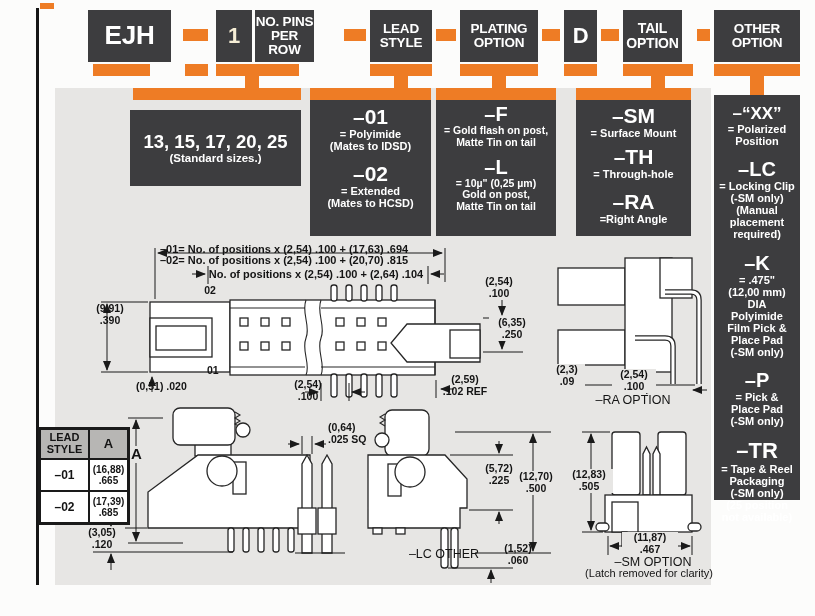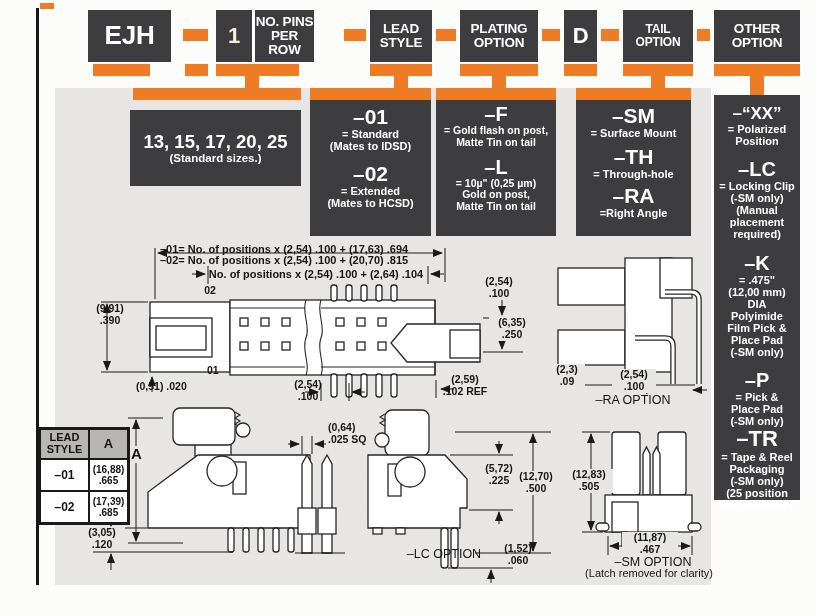--- a/index.html
+++ b/index.html
@@ -48,21 +48,21 @@
 PER ROW</div>
   <div class="dash" style="left:344px;width:22px"></div>
   <div class="blackbox" style="left:370px;width:62px;font-size:13.5px">LEAD
 STYLE</div>
   <div class="dash" style="left:436px;width:20px"></div>
   <div class="blackbox" style="left:460px;width:78px;font-size:13.5px">PLATING
 OPTION</div>
   <div class="dash" style="left:542px;width:18px"></div>
   <div class="blackbox" style="left:564px;width:33px;font-size:22px">D</div>
   <div class="dash" style="left:601px;width:18px"></div>
-  <div class="blackbox" style="left:623px;width:70px;font-size:12px">TAIL
+  <div class="blackbox" style="left:623px;width:59px;font-size:14px">TAIL
 OPTION</div>
   <div class="dash" style="left:697px;width:13px"></div>
   <div class="blackbox" style="left:714px;width:86px;font-size:13.5px">OTHER
 OPTION</div>
 
   <div class="obar" style="left:93px;top:64px;width:57px;height:12px"></div>
   <div class="obar" style="left:185px;top:64px;width:23px;height:12px"></div>
   <div class="obar" style="left:216px;top:64px;width:83px;height:12px"></div>
   <div class="obar" style="left:370px;top:64px;width:62px;height:12px"></div>
   <div class="obar" style="left:460px;top:64px;width:78px;height:12px"></div>
@@ -79,21 +79,21 @@
   <div class="obar" style="left:436px;top:88px;width:120px;height:12px"></div>
   <div class="obar" style="left:576px;top:88px;width:115px;height:12px"></div>
 
   <div class="optbox" style="left:130px;top:110px;width:171px;height:76px;justify-content:center">
     <div style="font-size:18.5px;line-height:1.05">13, 15, 17, 20, 25</div>
     <div style="font-size:11.5px">(Standard sizes.)</div>
   </div>
 
   <div class="optbox" style="left:310px;top:100px;width:121px;height:136px;padding-top:6px">
     <div class="opt-code" style="font-size:21px">–01</div>
-    <div class="opt-desc">= Standard
+    <div class="opt-desc">= Polyimide
 (Mates to IDSD)</div>
     <div class="opt-code" style="font-size:21px;margin-top:10px">–02</div>
     <div class="opt-desc">= Extended
 (Mates to HCSD)</div>
   </div>
 
   <div class="optbox" style="left:436px;top:100px;width:120px;height:136px;padding-top:4px">
     <div class="opt-code" style="font-size:20px">–F</div>
     <div class="opt-desc" style="font-size:10.5px">= Gold flash on post,
 Matte Tin on tail</div>
@@ -101,21 +101,21 @@
     <div class="opt-desc" style="font-size:10.5px">= 10µ" (0,25 µm)
 Gold on post,
 Matte Tin on tail</div>
   </div>
 
   <div class="optbox" style="left:576px;top:100px;width:115px;height:136px;padding-top:5px">
     <div class="opt-code" style="font-size:21px">–SM</div>
     <div class="opt-desc">= Surface Mount</div>
     <div class="opt-code" style="font-size:21px;margin-top:7px">–TH</div>
     <div class="opt-desc">= Through-hole</div>
-    <div class="opt-code" style="font-size:21px;margin-top:4px">–RA</div>
+    <div class="opt-code" style="font-size:21px;margin-top:10px">–RA</div>
     <div class="opt-desc">=Right Angle</div>
   </div>
 
   <div class="optbox" style="left:714px;top:95px;width:86px;height:405px;padding-top:10px">
     <div class="opt-code" style="font-size:17px">–“XX”</div>
     <div class="opt-desc" style="line-height:1.1">= Polarized
 Position</div>
     <div class="opt-code" style="font-size:20px;margin-top:12px">–LC</div>
     <div class="opt-desc" style="line-height:1.1">= Locking Clip
 (-SM only)
@@ -127,21 +127,21 @@
 (12,00 mm)
 DIA
 Polyimide
 Film Pick &amp;
 Place Pad
 (-SM only)</div>
     <div class="opt-code" style="font-size:20px;margin-top:12px">–P</div>
     <div class="opt-desc" style="line-height:1.1">= Pick &amp;
 Place Pad
 (-SM only)</div>
-    <div class="opt-code" style="font-size:22px;margin-top:0">–TR</div>
+    <div class="opt-code" style="font-size:22px;margin-top:12px">–TR</div>
     <div class="opt-desc" style="line-height:1.1">= Tape &amp; Reel
 Packaging
 (-SM only)
 (25 position
 not available)</div>
   </div>
 
   <svg width="656" height="345" viewBox="0 0 656 345" style="position:absolute;left:55px;top:240px">
     <defs>
       <marker id="mE" viewBox="0 0 10 8" markerWidth="10" markerHeight="8" refX="9" refY="4" orient="auto" markerUnits="userSpaceOnUse">
@@ -314,21 +314,21 @@
   <div class="draw-label" style="left:590px;top:393px;width:86px">–RA OPTION</div>
   <div class="dim-text mask" style="left:128px;top:446px;width:17px;font-size:15px">A</div>
   <div class="dim-text" style="left:328px;top:422px;width:56px;text-align:left">(0,64)
 .025 SQ</div>
   <div class="dim-text mask" style="left:478px;top:463px;width:42px">(5,72)
 .225</div>
   <div class="dim-text mask" style="left:512px;top:471px;width:48px">(12,70)
 .500</div>
   <div class="dim-text" style="left:494px;top:543px;width:48px">(1,52)
 .060</div>
-  <div class="draw-label" style="left:398px;top:547px;width:92px">–LC OPTION</div>
+  <div class="draw-label" style="left:398px;top:547px;width:92px">–LC OTHER</div>
   <div class="dim-text mask" style="left:79px;top:527px;width:46px">(3,05)
 .120</div>
   <div class="dim-text mask" style="left:565px;top:469px;width:48px">(12,83)
 .505</div>
   <div class="dim-text mask" style="left:622px;top:532px;width:56px">(11,87)
 .467</div>
   <div class="draw-label" style="left:598px;top:555px;width:110px">–SM OPTION</div>
   <div class="sm-note" style="left:570px;top:567px;width:158px">(Latch removed for clarity)</div>
 
   <div class="lead-table">

